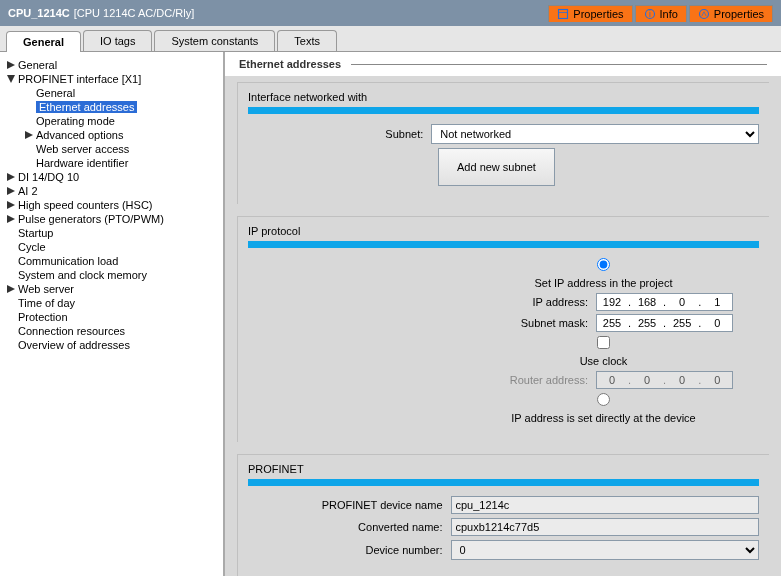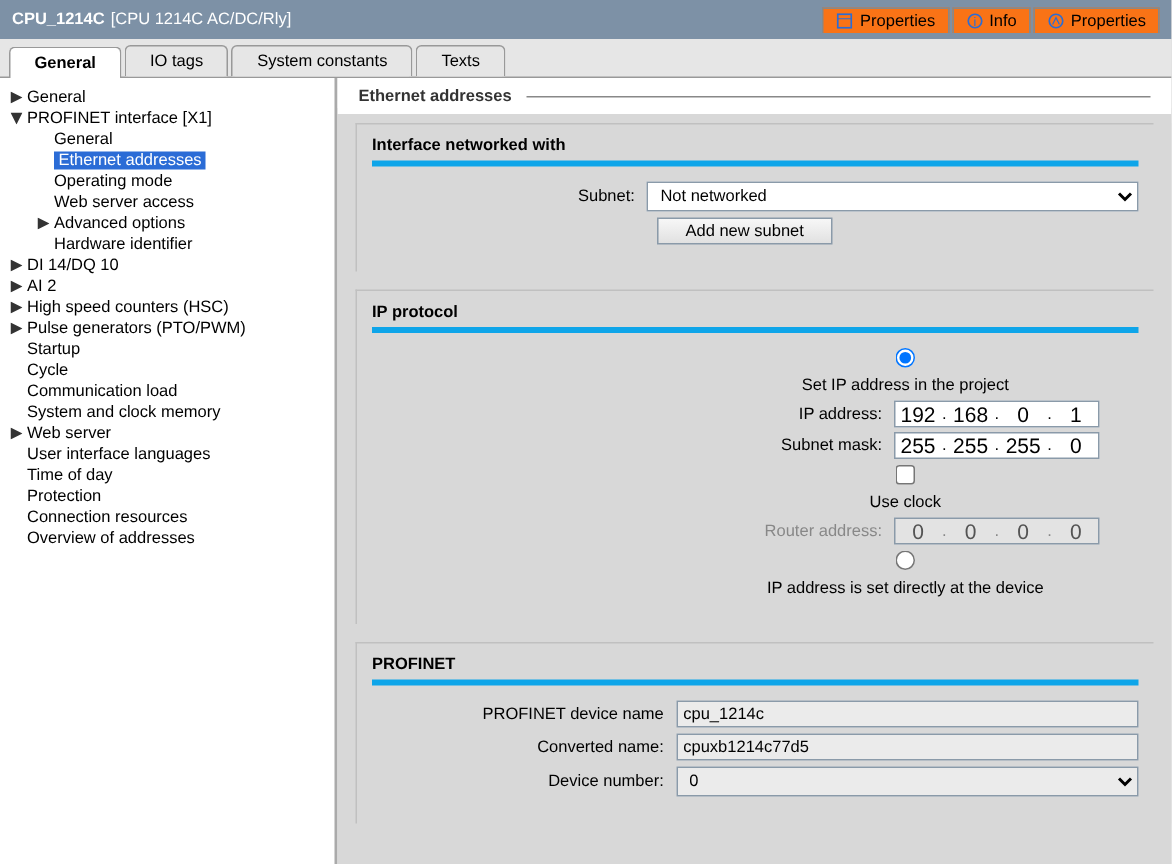--- a/index.html
+++ b/index.html
@@ -19,36 +19,36 @@
   .tree-item { display: flex; align-items: center; padding: 1px 6px; cursor: pointer; white-space: nowrap; }
   .tree-item.depth0 { padding-left: 6px; }
   .tree-item.depth1 { padding-left: 24px; }
   .tree-item .caret { width: 10px; height: 10px; margin-right: 2px; display: inline-flex; align-items: center; justify-content: center; }
   .tree-item .caret svg { width: 8px; height: 8px; fill: #333; }
   .tree-item.selected .label { background: #2b6cd6; color: #fff; padding: 0 3px; }
   .content { flex: 1; overflow-y: auto; background: #d8d8d8; }
   .section-title { display: flex; align-items: center; padding: 6px 14px 2px 14px; background: #fff; font-weight: bold; color: #333; }
   .section-title .line { flex: 1; border-bottom: 1px solid #888; margin-left: 10px; height: 0; }
   .panel { margin: 6px 12px 12px 12px; background: #d8d8d8; border-left: 1px solid #c0c0c0; border-top: 1px solid #c0c0c0; padding: 8px 10px 14px 10px; }
-  .panel h3 { margin: 0 0 10px 0; font-size: 11px; font-weight: bold; border-bottom: 4px solid #0ea5e9; padding-bottom: 4px; }
+  .panel h3 { margin: 0 0 10px 0; font-size: 11px; font-weight: normal; border-bottom: 7px solid #0ea5e9; padding-bottom: 4px; }
   .row { display: flex; align-items: center; margin: 4px 0; }
   .row .lbl { width: 190px; text-align: right; padding-right: 8px; }
   .row .lbl.wide { width: 210px; }
   select.field, input.field { border: 1px solid #8a9aa9; background: #fff; padding: 2px 4px; }
   select.field { width: 340px; height: 20px; }
   input.field { height: 18px; }
-  .btn { border: 1px solid #8a9aa9; background: linear-gradient(#f7f7f7,#e1e1e1); padding: 2px 18px; cursor: pointer; }
+  .btn { border: 1px solid #8a9aa9; background: linear-gradient(#f7f7f7,#e1e1e1); padding: 12px 18px; cursor: pointer; }
   .indent-block { margin-left: 200px; }
   .radio, .check { display: flex; align-items: center; gap: 6px; margin: 4px 0; flex-direction: column; }
   .radio input, .check input { margin: 0; }
   .ip-row { display: flex; align-items: center; margin: 3px 0; }
   .ip-row .ilbl { width: 126px; text-align: right; padding-right: 8px; }
   .ip-box { display: flex; align-items: center; border: 1px solid #8a9aa9; background: #fff; height: 18px; }
   .ip-box.disabled { background: #e3e3e3; color: #888; }
-  .oct { width: 30px; text-align: center; border: none; outline: none; background: transparent; font-size: 14px; }
+  .oct { width: 30px; text-align: center; border: none; outline: none; background: transparent; font-size: 11px; }
   .dot { padding: 0 1px; }
   .content-inner { background: #fff; padding-bottom: 4px; }
   .gray-area { background: #d8d8d8; }
   input[type=checkbox].styled { accent-color: #2b6cd6; width:13px; height:13px;}
 </style>
 </head>
 <body>
 
 <div class="window">
 
@@ -112,32 +112,32 @@
         </div>
       <div class="tree-item depth1 selected">
           <span class="caret"></span>
           <span class="label">Ethernet addresses</span>
         </div>
       <div class="tree-item depth1">
           <span class="caret"></span>
           <span class="label">Operating mode</span>
         </div>
       <div class="tree-item depth1">
+          <span class="caret">
+            <svg viewBox="0 0 8 8">
+              <polygon points="0,0 8,4 0,8"></polygon>
+            </svg>
+          </span>
+          <span class="label">Advanced options</span>
+        </div>
+      <div class="tree-item depth1">
           <span class="caret"></span>
           <span class="label">Web server access</span>
         </div>
       <div class="tree-item depth1">
-          <span class="caret">
-            <svg viewBox="0 0 8 8">
-              <polygon points="0,0 8,4 0,8"></polygon>
-            </svg>
-          </span>
-          <span class="label">Advanced options</span>
-        </div>
-      <div class="tree-item depth1">
           <span class="caret"></span>
           <span class="label">Hardware identifier</span>
         </div>
       <div class="tree-item depth0">
           <span class="caret">
             <svg viewBox="0 0 8 8">
               <polygon points="0,0 8,4 0,8"></polygon>
             </svg>
           </span>
           <span class="label">DI 14/DQ 10</span>
@@ -182,24 +182,20 @@
           <span class="caret"></span>
           <span class="label">System and clock memory</span>
         </div>
       <div class="tree-item depth0">
           <span class="caret">
             <svg viewBox="0 0 8 8">
               <polygon points="0,0 8,4 0,8"></polygon>
             </svg>
           </span>
           <span class="label">Web server</span>
-        </div>
-      <div class="tree-item depth0">
-          <span class="caret"></span>
-          <span class="label">User interface languages</span>
         </div>
       <div class="tree-item depth0">
           <span class="caret"></span>
           <span class="label">Time of day</span>
         </div>
       <div class="tree-item depth0">
           <span class="caret"></span>
           <span class="label">Protection</span>
         </div>
       <div class="tree-item depth0">

